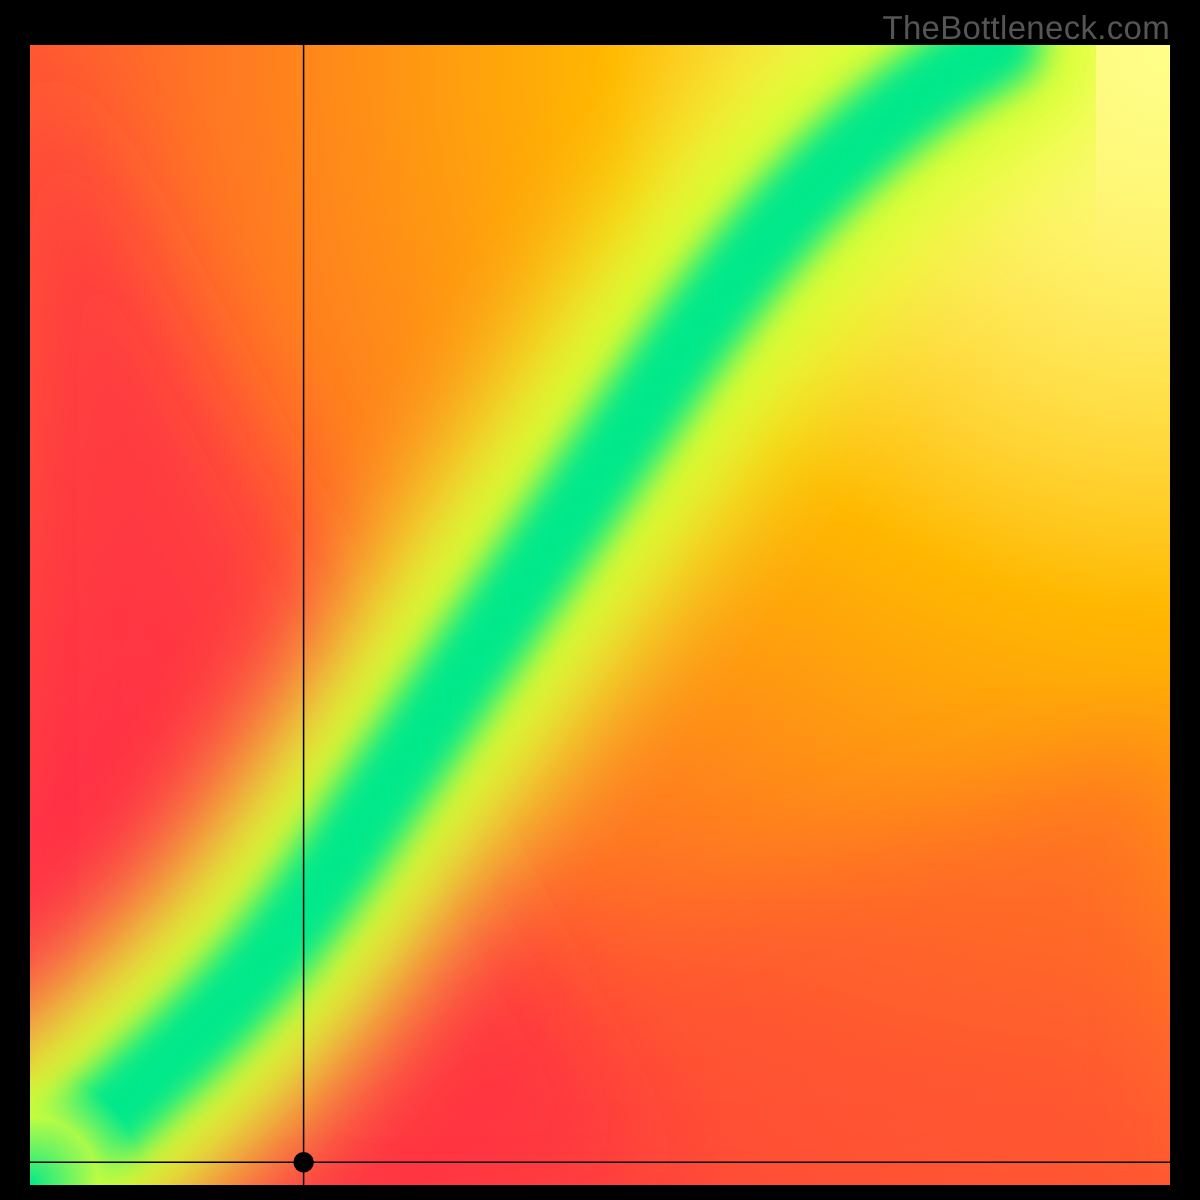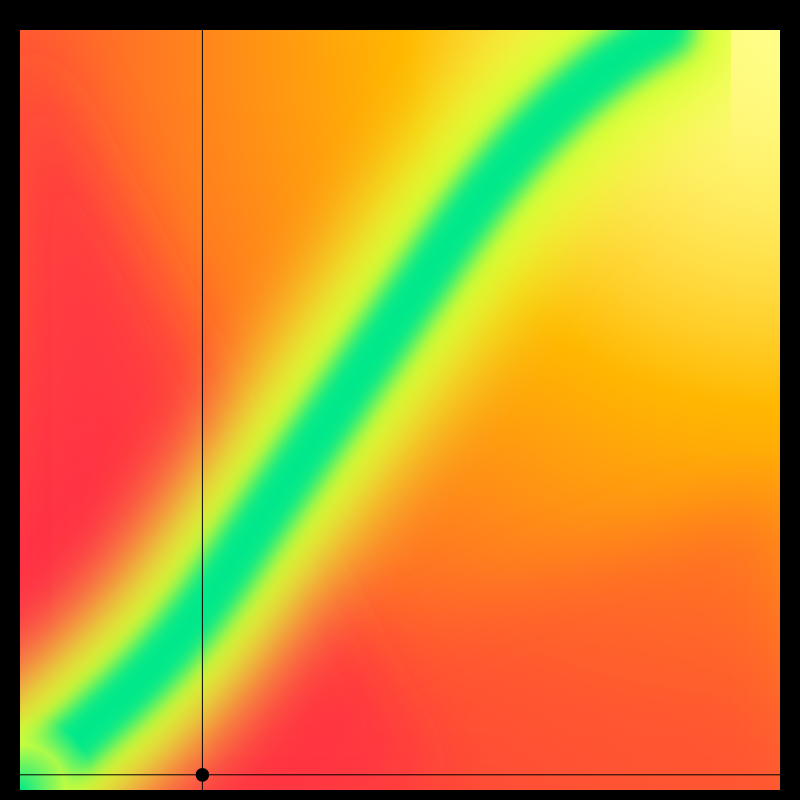--- a/index.html
+++ b/index.html
@@ -37,20 +37,21 @@
     stroke-width: 1;
   }
   .marker {
     fill: #000;
   }
 </style>
 </head>
 <body>
 
 <div class="container">
+  <div class="watermark">TheBottleneck.com</div>
   <svg class="plot" viewBox="0 0 100 100" preserveAspectRatio="none">
     <defs>
 
       <radialGradient id="bgGrad" cx="100%" cy="0%" r="140%">
         <stop offset="0%" stop-color="#FFF96B"></stop>
         <stop offset="35%" stop-color="#FFB800"></stop>
         <stop offset="65%" stop-color="#FF6A2A"></stop>
         <stop offset="100%" stop-color="#FF1F4F"></stop>
       </radialGradient>
       <linearGradient id="ridgeGrad" x1="0%" y1="100%" x2="65%" y2="0%">

